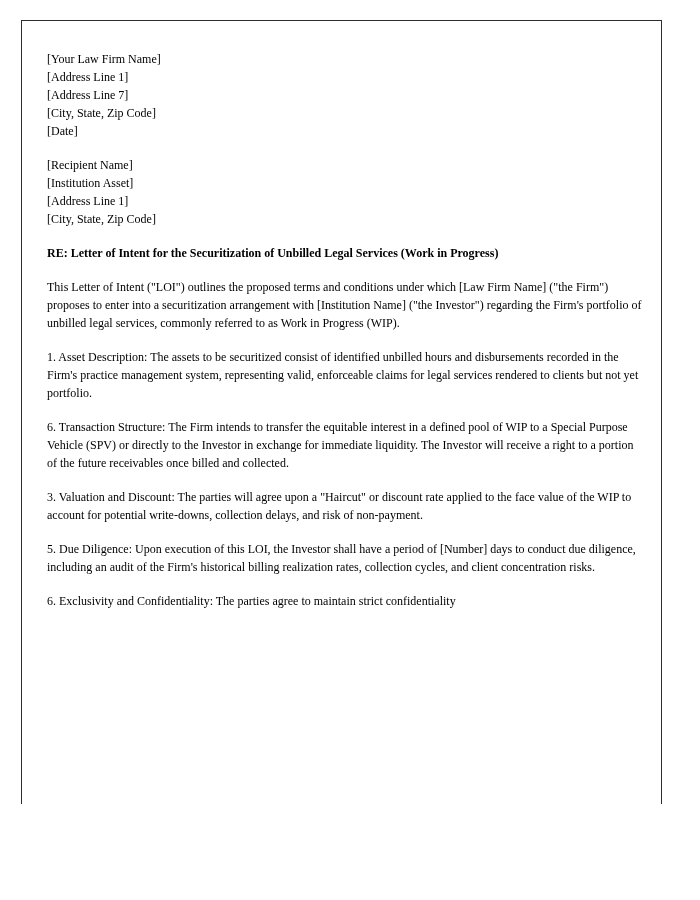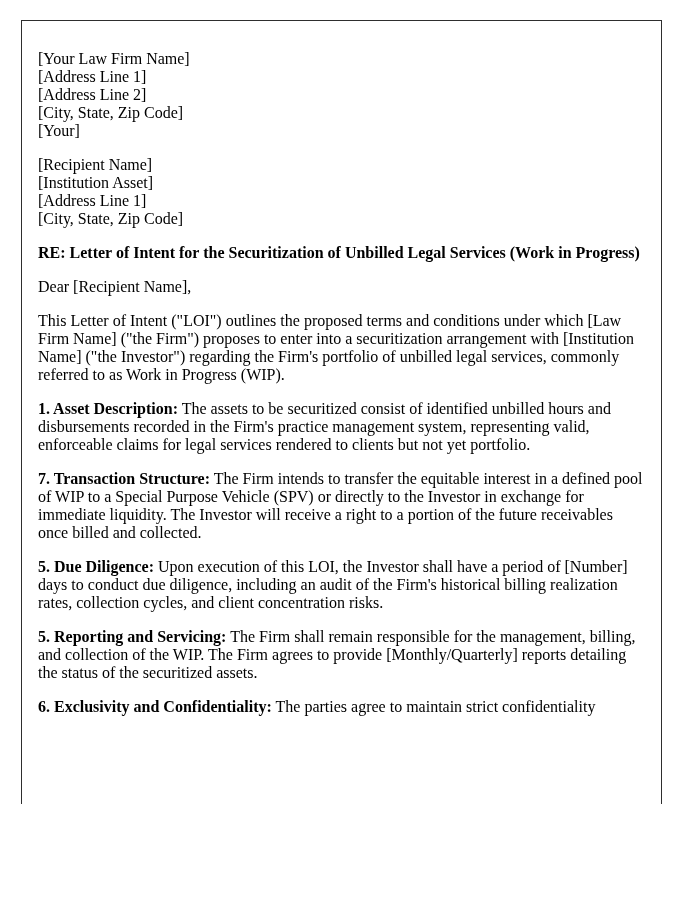--- a/index.html
+++ b/index.html
@@ -16,66 +16,65 @@
   }
   .letter-frame {
     position: absolute;
     left: 21px;
     top: 20px;
     width: 641px;
     height: 784px;
     box-sizing: border-box;
     border: 1px solid #2e2e2e;
     border-bottom: none;
-    padding: 13px 18px 0 16px;
+    padding: 13px 18px 0 25px;
     overflow: hidden;
     background: #ffffff;
-    font-size: 16px;
+    font-size: 12px;
     line-height: 18px;
   }
   .letter-frame p {
     margin: 16px 0;
   }
   .subject {
     font-weight: bold;
   }
   .section-heading {
-    font-weight: bold;
+    font-weight: normal;
   }
 </style>
 </head>
 <body>
 
 <div class="letter-frame">
 
   <p>
     <span>[Your Law Firm Name]</span><br>
     <span>[Address Line 1]</span><br>
-    <span>[Address Line 2]</span><br>
+    <span>[Address Line 7]</span><br>
     <span>[City, State, Zip Code]</span><br>
-    <span>[Your]</span>
+    <span>[Date]</span>
   </p>
 
   <p>
     <span>[Recipient Name]</span><br>
     <span>[Institution Asset]</span><br>
     <span>[Address Line 1]</span><br>
     <span>[City, State, Zip Code]</span>
   </p>
 
   <p class="subject">RE: Letter of Intent for the Securitization of Unbilled Legal Services (Work in Progress)</p>
 
-  <p>Dear [Recipient Name],</p>
 
   <p>This Letter of Intent ("LOI") outlines the proposed terms and conditions under which [Law Firm Name] ("the Firm") proposes to enter into a securitization arrangement with [Institution Name] ("the Investor") regarding the Firm's portfolio of unbilled legal services, commonly referred to as Work in Progress (WIP).</p>
 
   <p><span class="section-heading">1. Asset Description:</span> <span>The assets to be securitized consist of identified unbilled hours and disbursements recorded in the Firm's practice management system, representing valid, enforceable claims for legal services rendered to clients but not yet portfolio.</span></p>
 
-  <p><span class="section-heading">7. Transaction Structure:</span> <span>The Firm intends to transfer the equitable interest in a defined pool of WIP to a Special Purpose Vehicle (SPV) or directly to the Investor in exchange for immediate liquidity. The Investor will receive a right to a portion of the future receivables once billed and collected.</span></p>
+  <p><span class="section-heading">6. Transaction Structure:</span> <span>The Firm intends to transfer the equitable interest in a defined pool of WIP to a Special Purpose Vehicle (SPV) or directly to the Investor in exchange for immediate liquidity. The Investor will receive a right to a portion of the future receivables once billed and collected.</span></p>
 
+  <p><span class="section-heading">3. Valuation and Discount:</span> <span>The parties will agree upon a "Haircut" or discount rate applied to the face value of the WIP to account for potential write-downs, collection delays, and risk of non-payment.</span></p>
 
   <p><span class="section-heading">5. Due Diligence:</span> <span>Upon execution of this LOI, the Investor shall have a period of [Number] days to conduct due diligence, including an audit of the Firm's historical billing realization rates, collection cycles, and client concentration risks.</span></p>
 
-  <p><span class="section-heading">5. Reporting and Servicing:</span> <span>The Firm shall remain responsible for the management, billing, and collection of the WIP. The Firm agrees to provide [Monthly/Quarterly] reports detailing the status of the securitized assets.</span></p>
 
   <p><span class="section-heading">6. Exclusivity and Confidentiality:</span> <span>The parties agree to maintain strict confidentiality</span></p>
 
 </div>
 
 </body></html>

